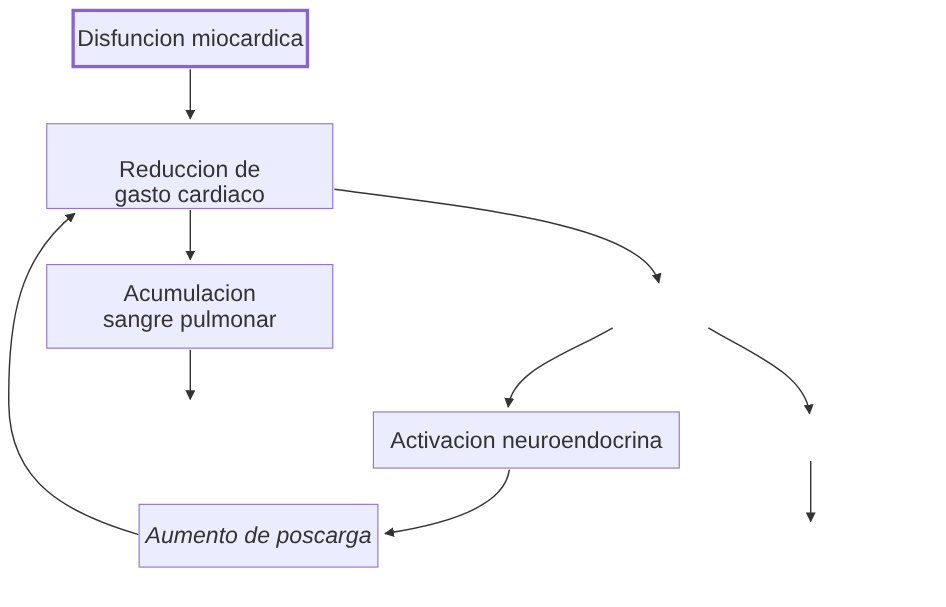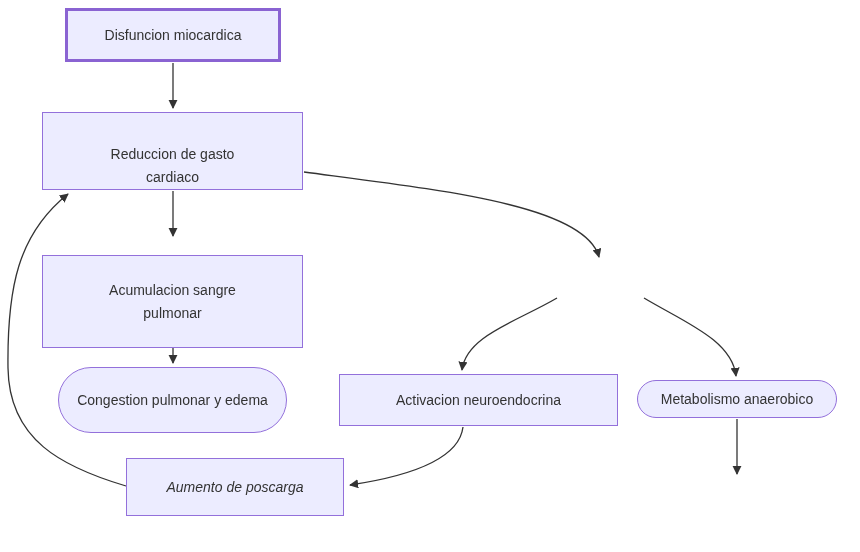--- a/index.html
+++ b/index.html
@@ -4,28 +4,28 @@
 <style>
   html,body{margin:0;padding:0;background:#ffffff;}
   body{width:860px;height:552px;font-family:"Liberation Sans",sans-serif;}
   .canvas{position:relative;width:860px;height:552px;background:#ffffff;overflow:hidden;}
   svg.edges{position:absolute;left:0;top:0;width:860px;height:552px;}
   .edge{fill:none;stroke:#333333;stroke-width:1.3px;}
   .node{
     position:absolute;box-sizing:border-box;
     background:#ECECFF;border:1px solid #9370DB;color:#333333;
     display:flex;align-items:center;justify-content:center;
-    text-align:center;font-size:14px;line-height:23px;
+    text-align:center;font-size:21px;line-height:23px;
   }
   .node .lbl{display:inline-block;}
   .emphasized{border-width:3px;border-color:#8A63D2;}
   
   #n-disfuncion{left:65px;top:8px;width:216px;height:54px;}
   #n-reduccion{left:42px;top:112px;width:261px;height:78px;}
-  #n-acumulacion{left:42px;top:240px;width:261px;height:93px;margin-top:15px;}
+  #n-acumulacion{left:42px;top:240px;width:261px;height:77px;}
   #n-congestion{left:58px;top:367px;width:229px;height:66px;border-radius:33px;}
   #n-hipoperfusion{left:514px;top:261px;width:173px;height:37px;border-radius:19px;}
   #n-activacion{left:339px;top:374px;width:279px;height:52px;}
   #n-metabolismo{left:637px;top:380px;width:200px;height:38px;border-radius:19px;}
   #n-aumento{left:126px;top:458px;width:218px;height:58px;font-style:italic;}
   #n-fallo{left:622px;top:478px;width:230px;height:67px;border-radius:34px;}
   
   #n-reduccion .lbl{max-width:180px;margin-top:30px;}
   #n-acumulacion .lbl{max-width:185px;}
   #n-congestion .lbl{max-width:200px;}
@@ -58,31 +58,25 @@
   </div>
 
   <div class="node" id="n-reduccion">
     <span class="lbl">Reduccion de gasto cardiaco</span>
   </div>
 
   <div class="node" id="n-acumulacion">
     <span class="lbl">Acumulacion sangre pulmonar</span>
   </div>
 
-  <div class="node" id="n-congestion">
-    <span class="lbl">Congestion pulmonar y edema</span>
-  </div>
 
 
   <div class="node" id="n-activacion">
     <span class="lbl">Activacion neuroendocrina</span>
   </div>
 
-  <div class="node" id="n-metabolismo">
-    <span class="lbl">Metabolismo anaerobico</span>
-  </div>
 
   <div class="node" id="n-aumento">
     <span class="lbl">Aumento de poscarga</span>
   </div>
 
 
 </div>
 
 </body></html>

